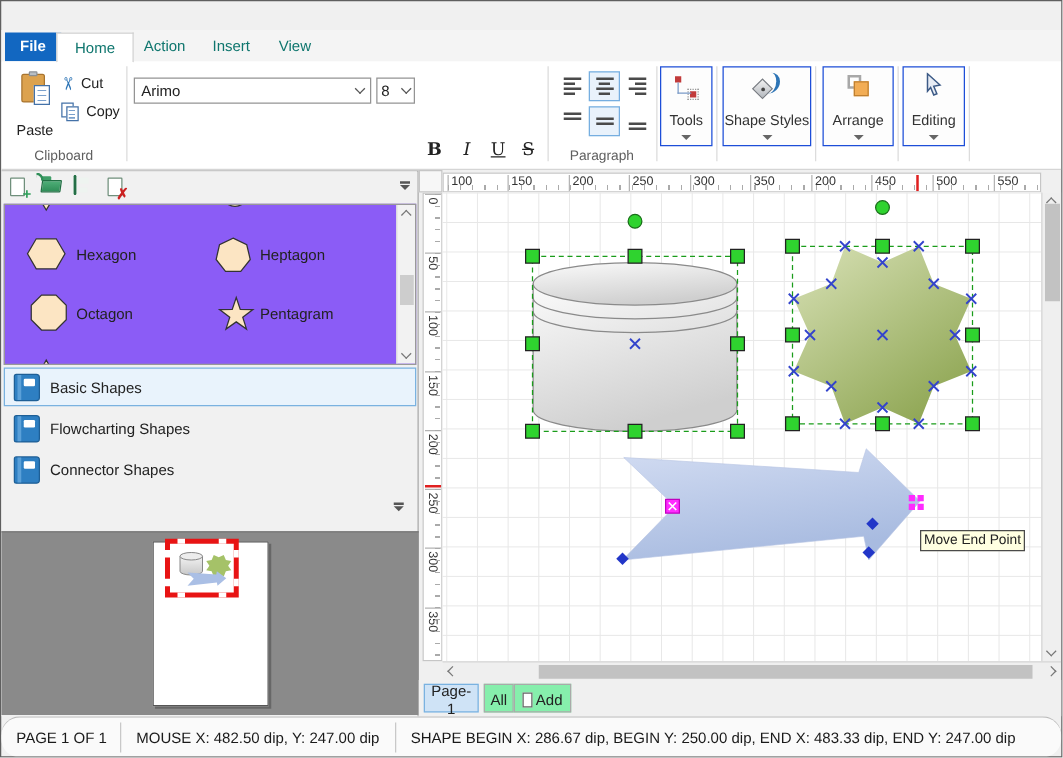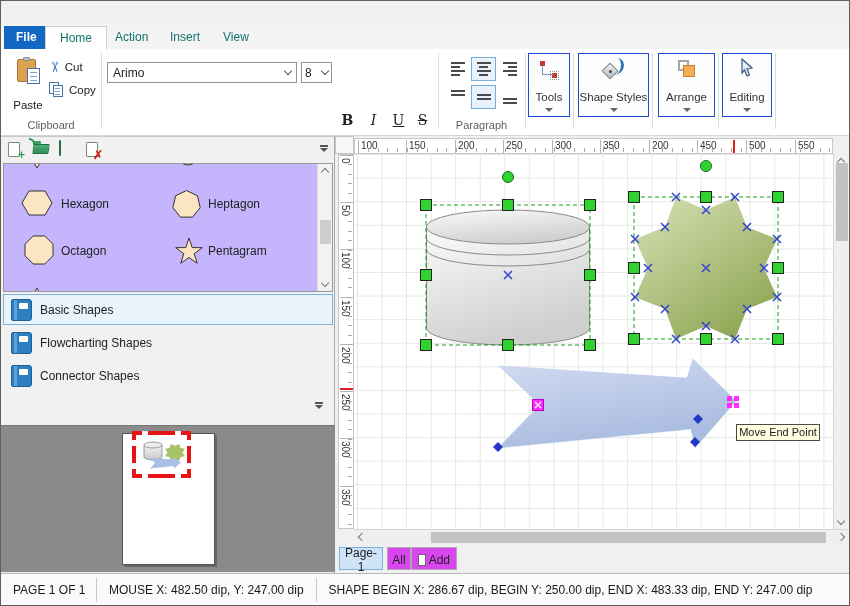--- a/index.html
+++ b/index.html
@@ -93,21 +93,21 @@
   .folder .b{position:absolute;left:0;top:0;width:8px;height:4px;background:#3f9e68;border-radius:1px;}
   .folder .f{position:absolute;left:0;top:3px;width:16px;height:10px;background:linear-gradient(#4fae78,#2f8e58);border:1px solid #1f6e42;border-radius:1px;transform:skewX(-8deg);}
   .folder .a{position:absolute;right:-2px;top:-3px;width:6px;height:6px;border-top:2px solid #2f8e58;border-right:2px solid #2f8e58;border-radius:0 7px 0 0;}
   .floppy{position:relative;width:15px;height:15px;background:#3f9e68;border:1px solid #256e46;border-radius:1px;}
   .floppy .l{position:absolute;top:1px;left:3px;width:8px;height:5px;background:#eef4f0;}
   .floppy .s{position:absolute;bottom:1px;left:4px;width:6px;height:4px;background:#eef4f0;}
   .pinbtn{position:absolute;width:13px;height:13px;display:flex;flex-direction:column;align-items:center;gap:1px;}
   .pinbtn .ln{width:8px;border-top:2px solid #555;}
   .pinbtn .tr{width:0;height:0;border-left:4px solid transparent;border-right:4px solid transparent;border-top:4px solid #555;}
 
-  .shapelist{position:absolute;left:2px;top:26px;width:330px;height:129px;background:#c4b5fd;border:1px solid #999;overflow:hidden;}
+  .shapelist{position:absolute;left:2px;top:26px;width:330px;height:129px;background:#8b5cf6;border:1px solid #999;overflow:hidden;}
   .slabel{position:absolute;font-size:12px;color:#222;}
   .sl-scroll{position:absolute;right:0;top:0;width:15px;height:100%;background:#f2f2f2;border-left:1px solid #ddd;}
   .sl-thumb{position:absolute;left:2px;width:11px;background:#cdcdcd;}
   .scar{position:absolute;left:4px;width:6px;height:6px;border-right:1.5px solid #777;border-bottom:1.5px solid #777;}
   .scar.up{transform:rotate(-135deg);}
   .scar.dn{transform:rotate(45deg);}
 
   .cats{position:absolute;left:2px;top:157px;width:330px;height:120px;}
   .cat{position:absolute;left:0;width:330px;height:31px;display:flex;align-items:center;gap:8px;padding-left:7px;border:1px solid transparent;}
   .cat.sel{background:#e9f3fc;border:1px solid #7ab2e0;}
@@ -142,26 +142,26 @@
   .vscroll{position:absolute;left:832px;top:153px;width:16px;height:375px;background:#efefef;border-left:1px solid #d5d5d5;}
   .vscroll .thumb{position:absolute;left:2px;top:9px;width:12px;height:78px;background:#c2c2c2;}
   .hscroll{position:absolute;left:353px;top:528px;width:495px;height:15px;background:#efefef;border-top:1px solid #d5d5d5;}
   .hscroll .thumb{position:absolute;left:77px;top:2px;width:395px;height:11px;background:#c2c2c2;}
   .hs-car{position:absolute;top:4px;width:6px;height:6px;border-right:1.5px solid #777;border-bottom:1.5px solid #777;}
   .hs-car.lt{left:5px;transform:rotate(135deg);}
   .hs-car.rt{right:5px;transform:rotate(-45deg);}
 
   
   .pagebar{position:absolute;left:334px;top:543px;width:516px;height:29px;background:#f0f0f0;}
-  .ptab{position:absolute;top:3px;height:23px;border:1px solid #aaa;background:#d946ef;font-size:12px;text-align:center;padding:3px 6px 0;display:flex;align-items:center;gap:3px;}
+  .ptab{position:absolute;top:3px;height:23px;border:1px solid #aaa;background:#86efac;font-size:12px;text-align:center;padding:3px 6px 0;display:flex;align-items:center;gap:3px;}
   .ptab.sel{background:#cfe3f6;border-color:#7ab2e0;}
   .ptab .pgi{width:10px;height:12px;background:#fff;border:1px solid #666;display:inline-block;}
 
   
-  .statusbar{position:absolute;left:0;top:572px;width:100%;height:33px;background:#fafafa;border-top:1px solid #b8b8b8;display:flex;align-items:center;font-size:12px;color:#1a1a1a;}
+  .statusbar{position:absolute;left:0;top:572px;width:100%;height:33px;background:#fafafa;border-top:1px solid #b8b8b8;display:flex;align-items:center;font-size:12px;color:#1a1a1a;border-radius:15px;}
   .sseg{padding:0 12px;white-space:nowrap;}
   .sdiv{width:1px;height:24px;background:#c8c8c8;}
 </style>
 </head>
 <body>
 
 <div class="app">
 
 
   <div class="rtabs">

